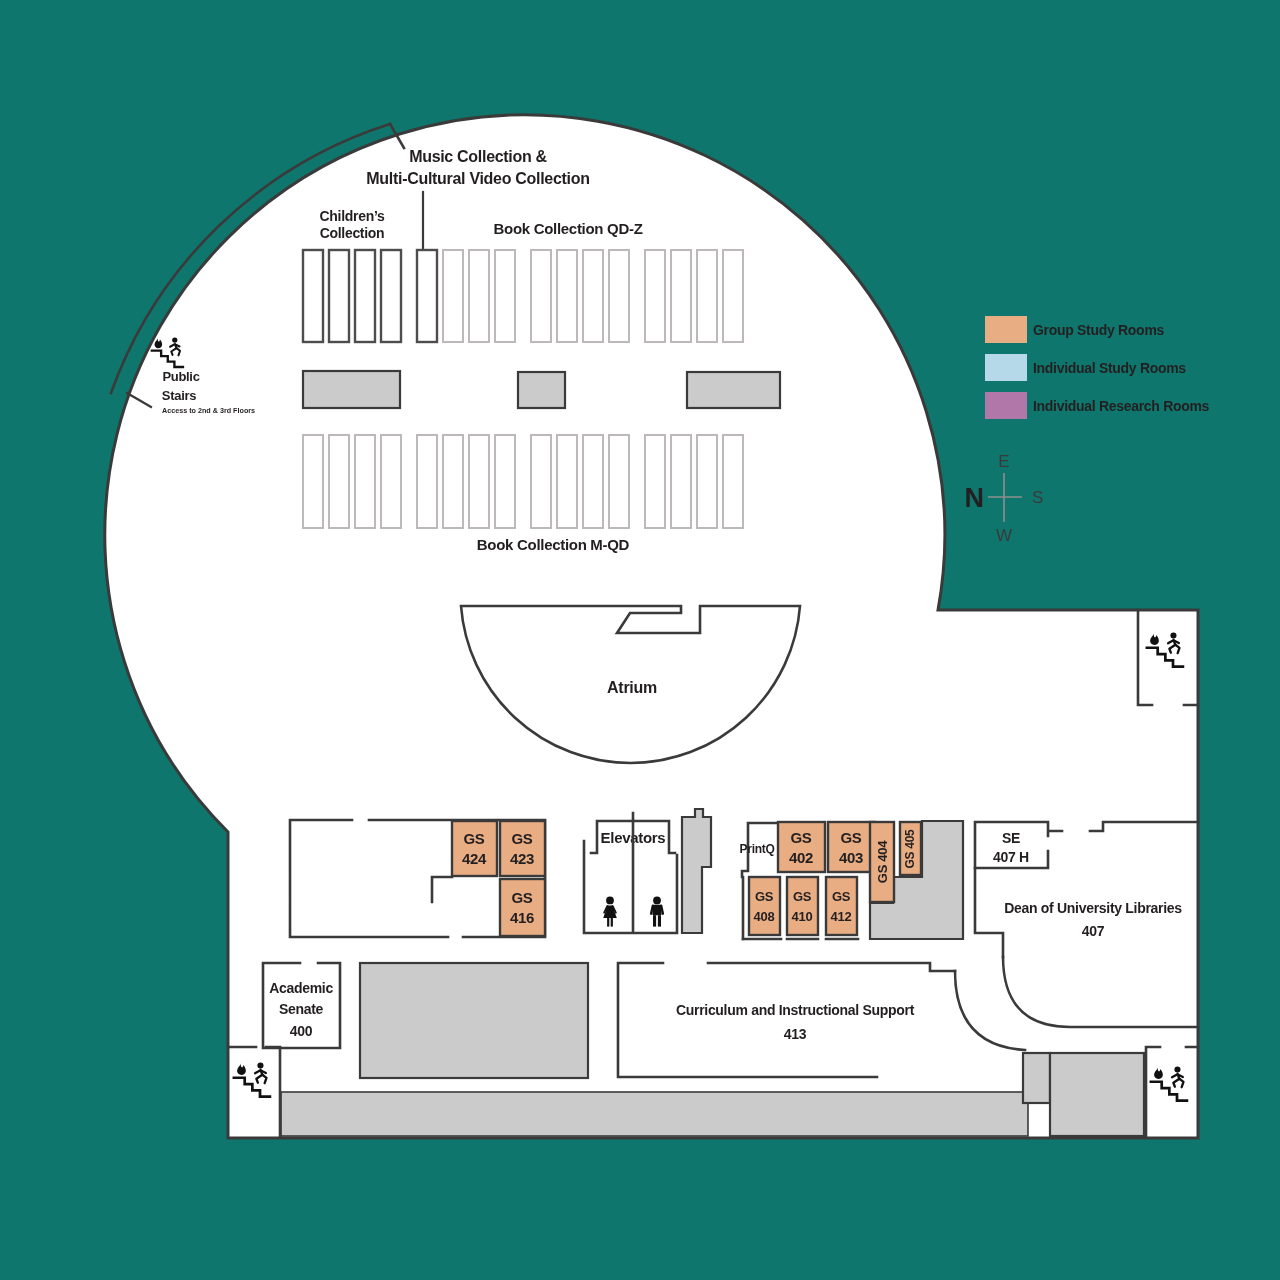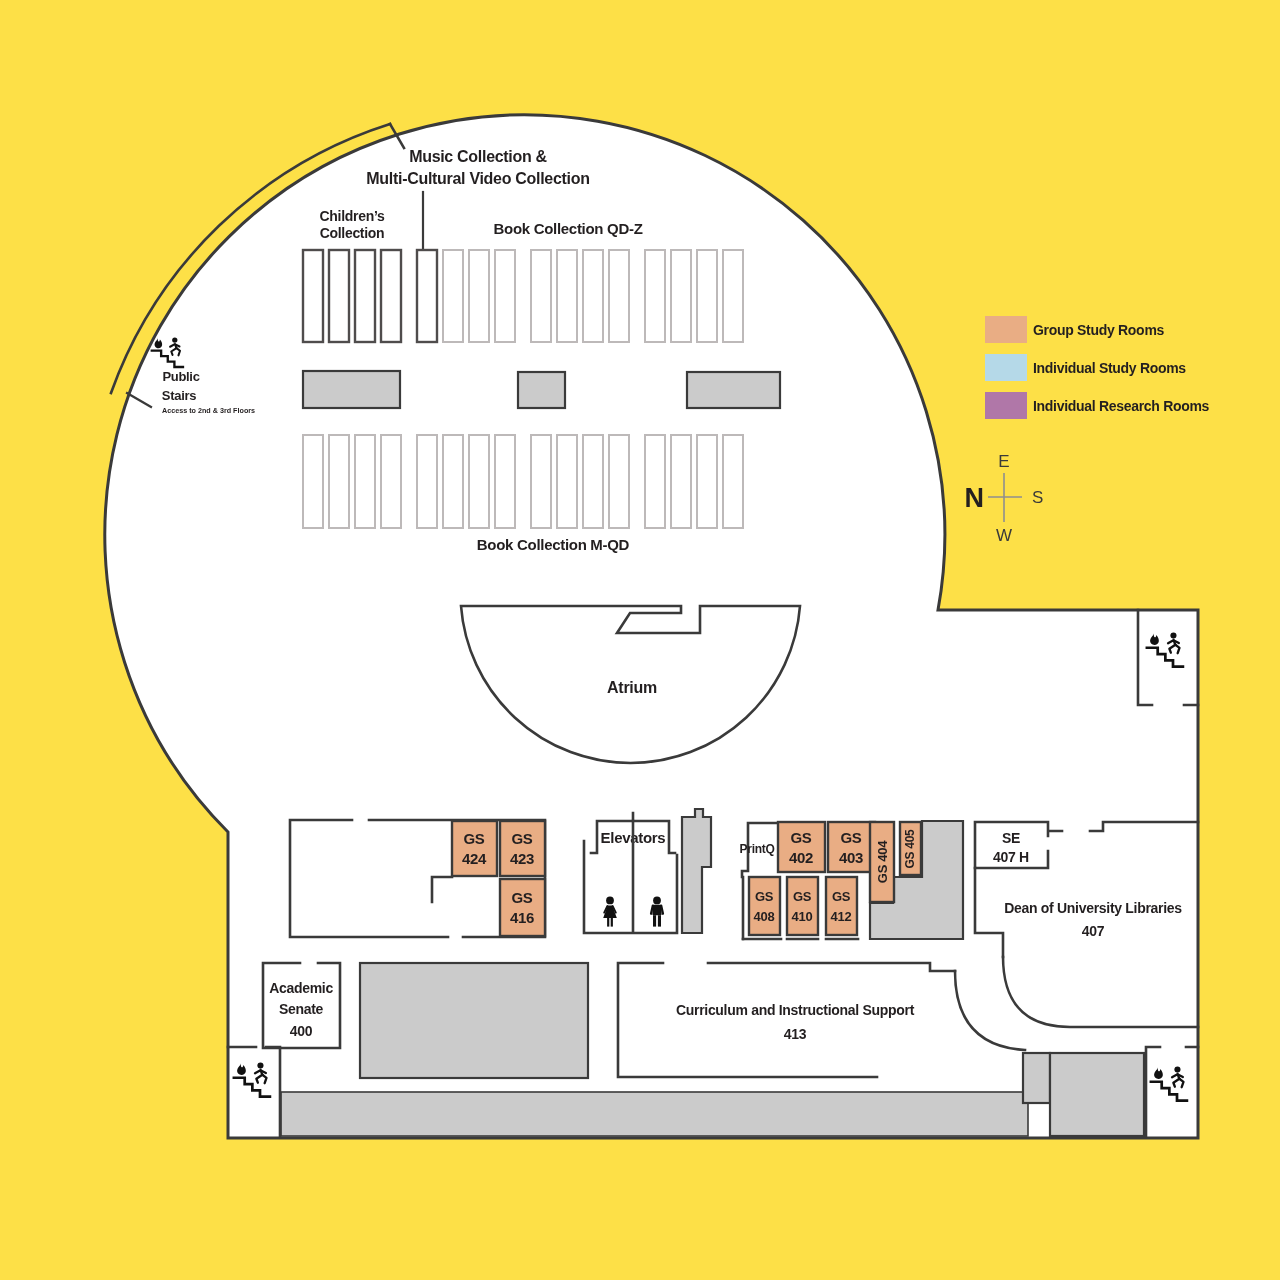--- a/index.html
+++ b/index.html
@@ -1,16 +1,16 @@
 <!DOCTYPE html>
 <html><head>
 <meta charset="utf-8">
 <style>
   html,body{margin:0;padding:0;background:#ffffff;}
-  .stage{width:1280px;height:1280px;position:relative;background:#fde047;}
+  .stage{width:1280px;height:1280px;position:relative;background:#0f766e;}
   svg{display:block;}
   .wall{fill:none;stroke:#3a3a3a;stroke-width:2.6;stroke-linecap:square;}
   .wall-thick{fill:#ffffff;stroke:#3a3a3a;stroke-width:3;}
   .thin{stroke-width:2.2;}
   .shelf{fill:#ffffff;stroke:#bdb9b9;stroke-width:2;}
   .shelf.dark{stroke:#4f4c4c;stroke-width:2.4;}
   .grayblk{fill:#cbcbcb;stroke:#3a3a3a;stroke-width:2.2;}
   .graybar{fill:#cbcbcb;stroke:#3a3a3a;stroke-width:1.6;}
   .room{stroke:#3a3a3a;stroke-width:2.4;}
   .lbl{font-family:"Liberation Sans",sans-serif;font-weight:bold;fill:#231f20;text-anchor:middle;letter-spacing:-0.3px;}

